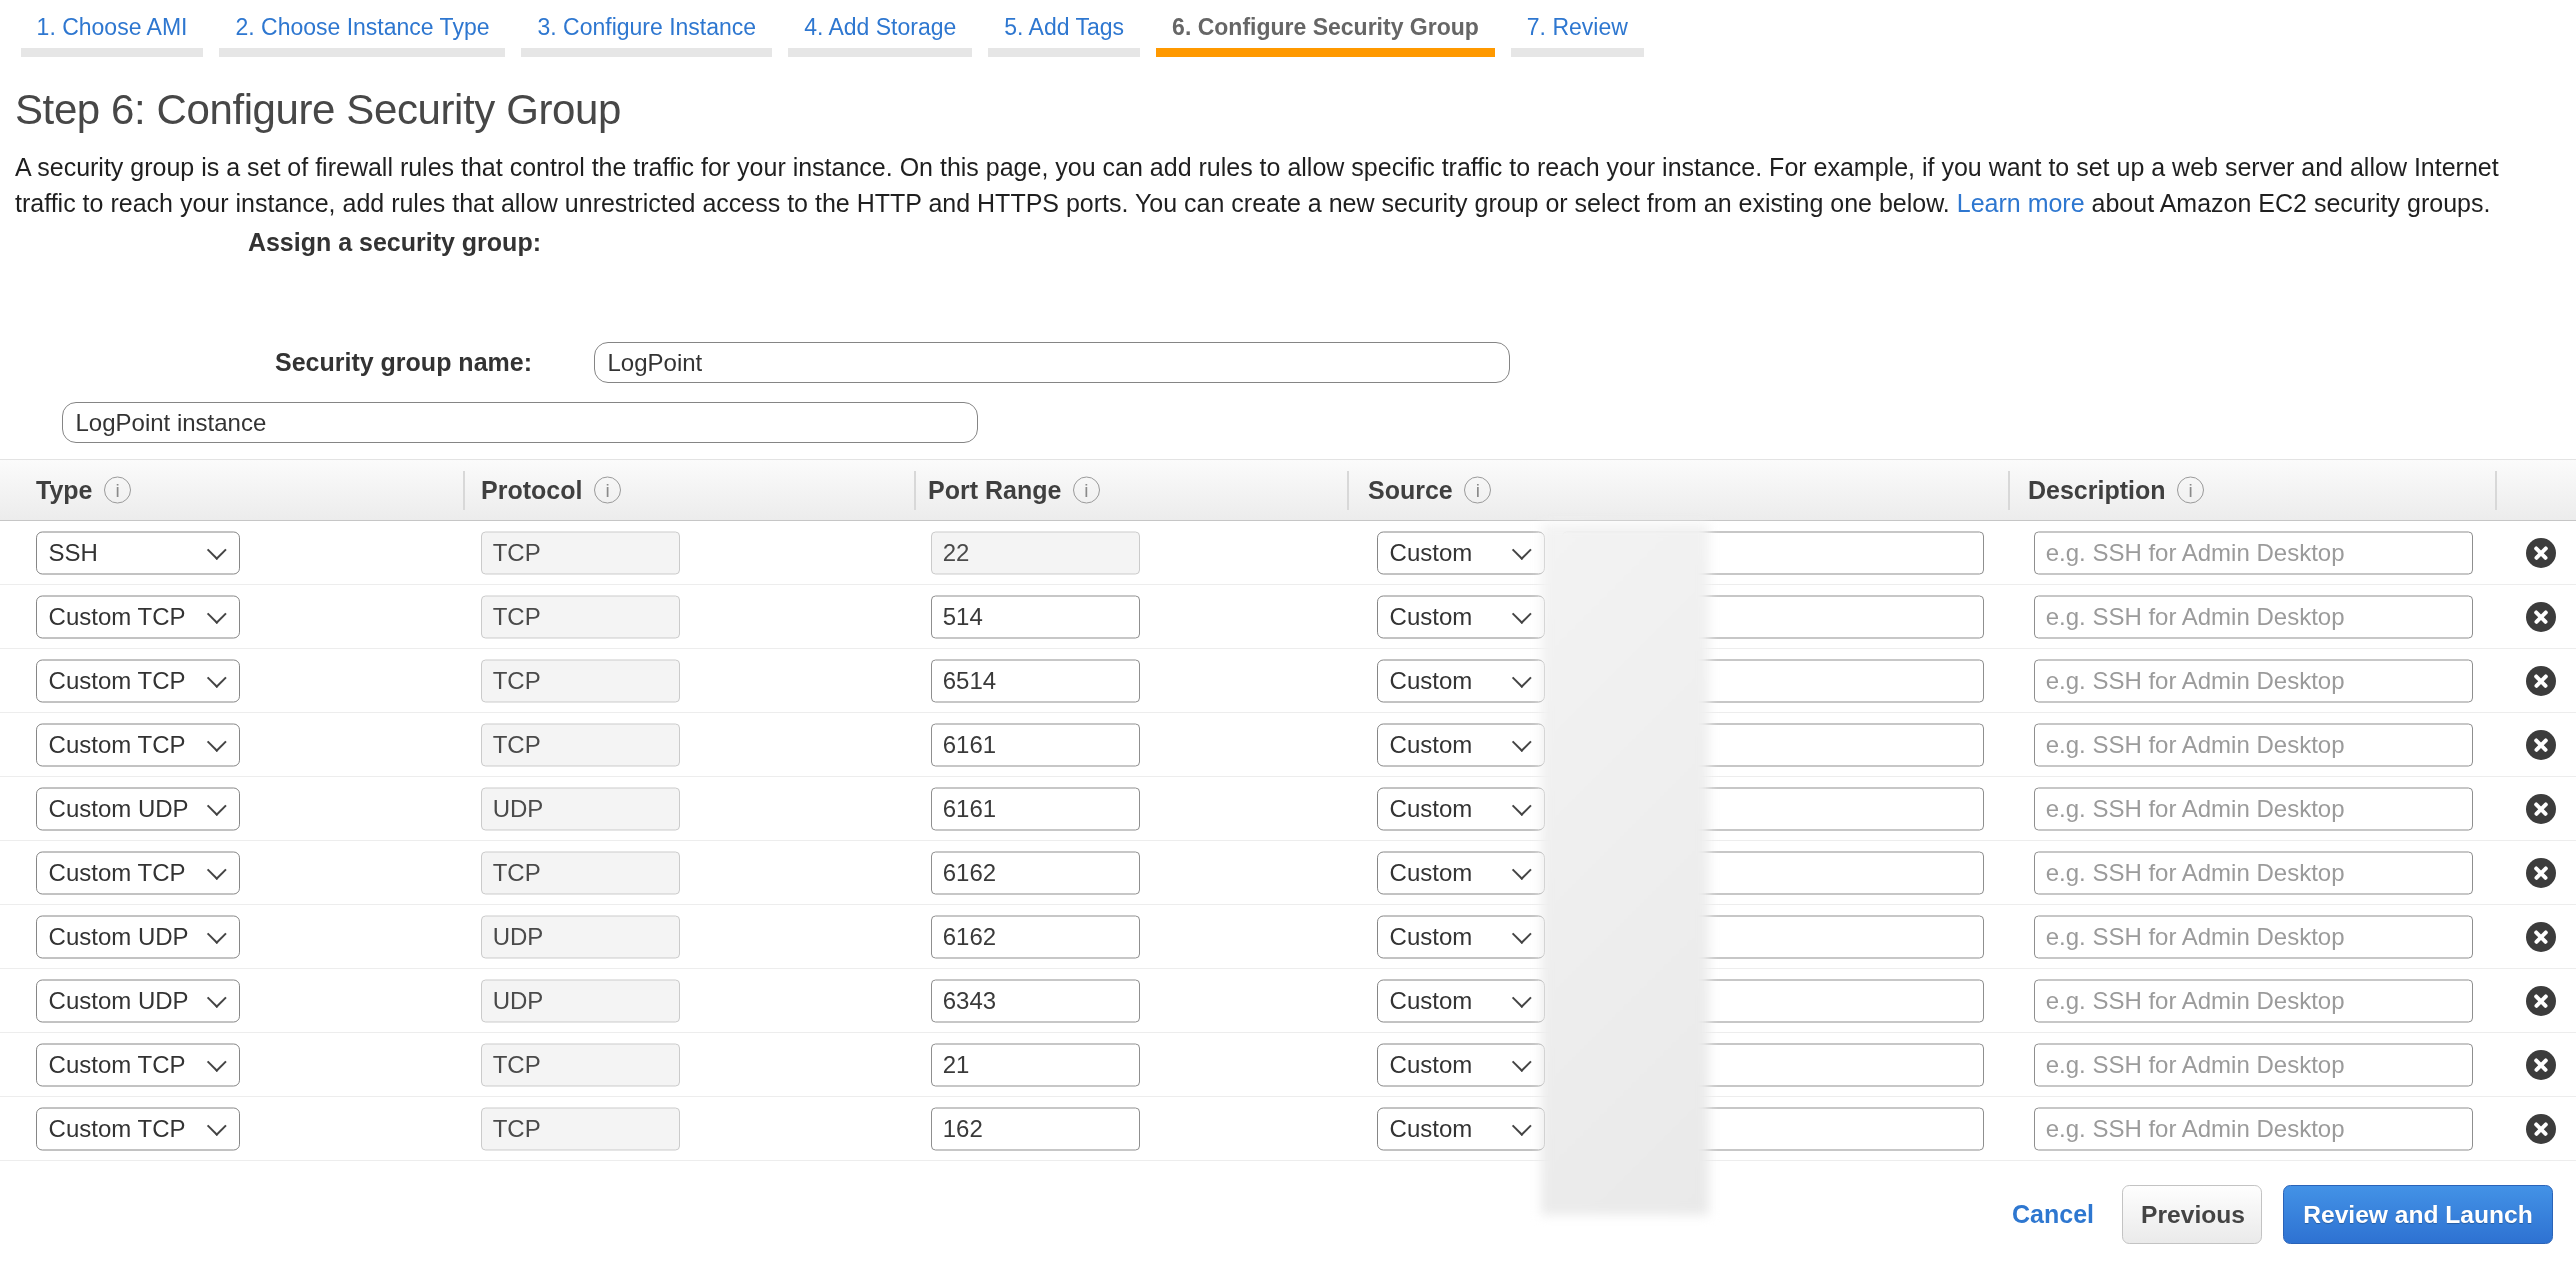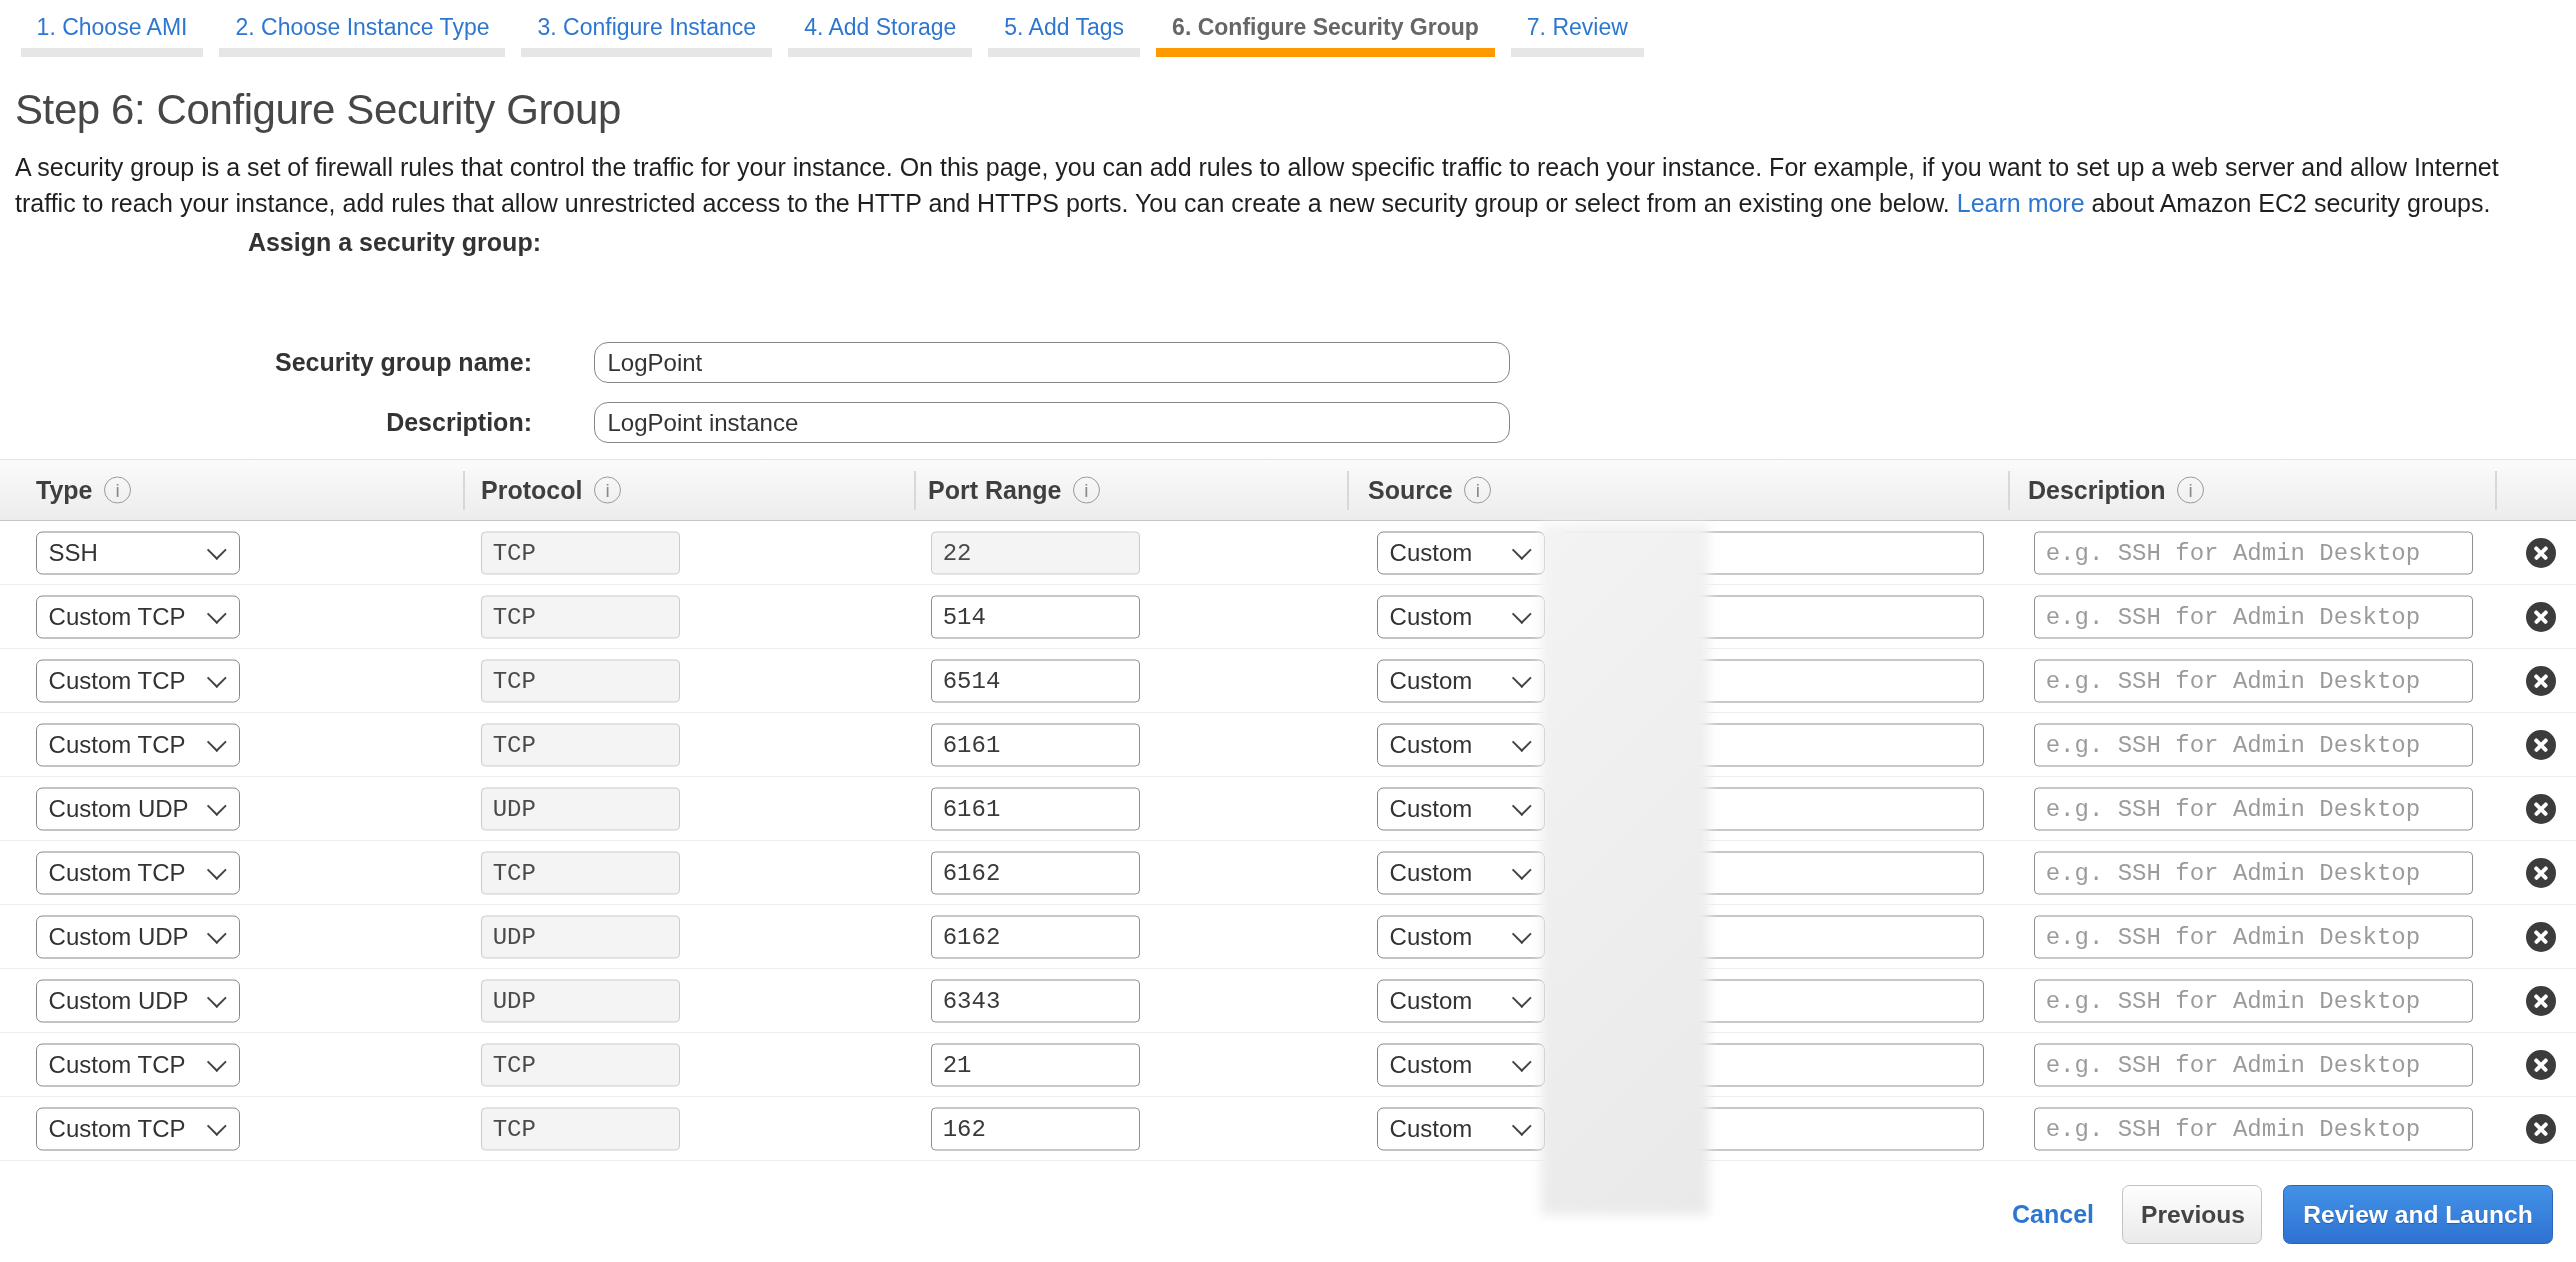--- a/index.html
+++ b/index.html
@@ -58,21 +58,21 @@
   .c-srcsel { left:1377px; } .c-srcip { left:1562px; } .c-desc { left:2034px; } .c-del { left:2526px; }
   .select { position:relative; display:flex; align-items:center; height:43px; box-sizing:border-box;
             background:#fff; border:1.8px solid #868686; border-radius:6.3px; padding-left:11.6px; cursor:pointer; }
   .w-type { width:204px; padding-right:47px; }
   .w-source { width:168px; padding-right:41px; }
   .sel-label { font-size:24px; color:#333; white-space:nowrap; overflow:hidden; }
   .chevron { position:absolute; right:15px; top:50%; width:11.6px; height:11.6px;
              border-right:2.7px solid #444; border-bottom:2.7px solid #444;
              transform:translateY(-70%) rotate(45deg); }
   .txt { height:43px; box-sizing:border-box; border:1.8px solid #8f8f8f; border-radius:4.5px; background:#fff;
-         font-size:24px; color:#3a3a3a; padding:0 10.7px; font-family:Liberation Mono, monospace; }
+         font-size:24px; color:#3a3a3a; padding:0 10.7px; font-family:Liberation Sans, sans-serif; }
   .txt.gray { background:#f4f4f4; border-color:#cbcbcb; color:#4a4a4a; }
   .w-proto { width:199px; } .w-port { width:209px; } .w-srcip { width:422px; } .w-desc { width:439px; }
   .w-desc::placeholder { color:#9b9b9b; opacity:1; }
   .del-btn { width:30px; height:30px; border-radius:50%; background:#3c3c3c; border:none;
              position:relative; padding:0; cursor:pointer; display:block; }
   .xb { position:absolute; left:50%; top:50%; width:17px; height:3.6px; background:#fff; border-radius:1.8px; }
   .x1 { transform:translate(-50%,-50%) rotate(45deg); } .x2 { transform:translate(-50%,-50%) rotate(-45deg); }
   .blur-strip { position:absolute; left:1541px; top:524px; width:168px; height:691px;
                 background:linear-gradient(135deg,#f3f3f3,#e9e9e9); filter:blur(5.4px); z-index:6; }
   
@@ -107,21 +107,20 @@
 
   <div class="assign">
     <div class="assign-label">Assign a security group:</div>
   </div>
 
   <div class="form-row name">
     <div class="form-label">Security group name:</div>
     <input class="form-input" type="text" value="LogPoint" style="">
   </div>
   <div class="form-row desc">
-    <div class="form-label">Description:</div>
     <input class="form-input" type="text" value="LogPoint instance" style="">
   </div>
 
   <div class="grid-header">
     <div class="col-title ct-type">
         <span>Type</span>
         <span class="info-icon">i</span>
       </div>
     <div class="col-title ct-proto">
         <span>Protocol</span>

